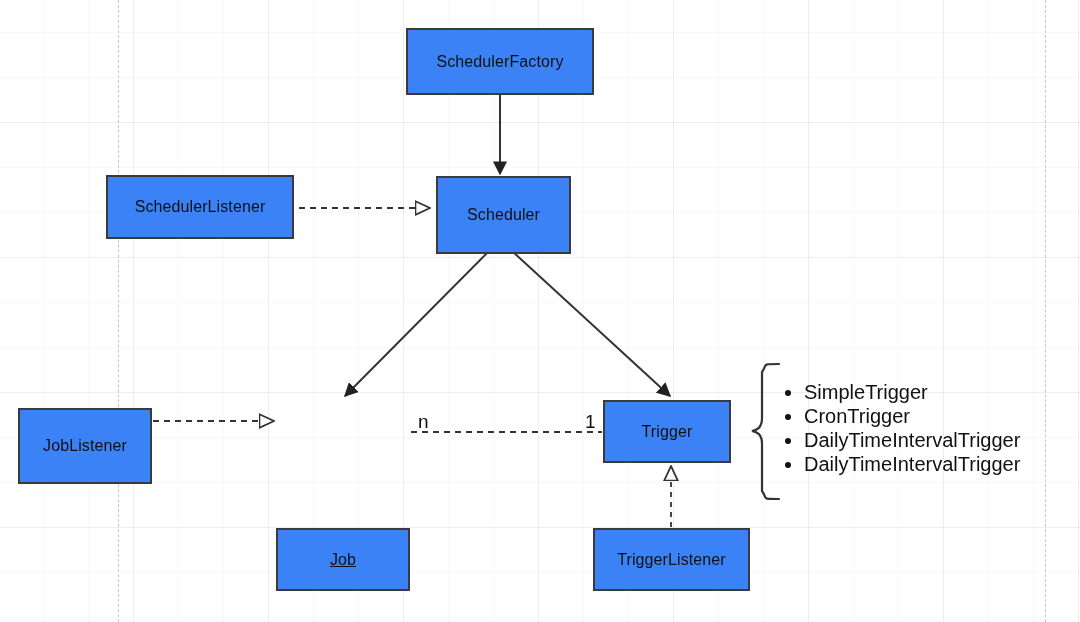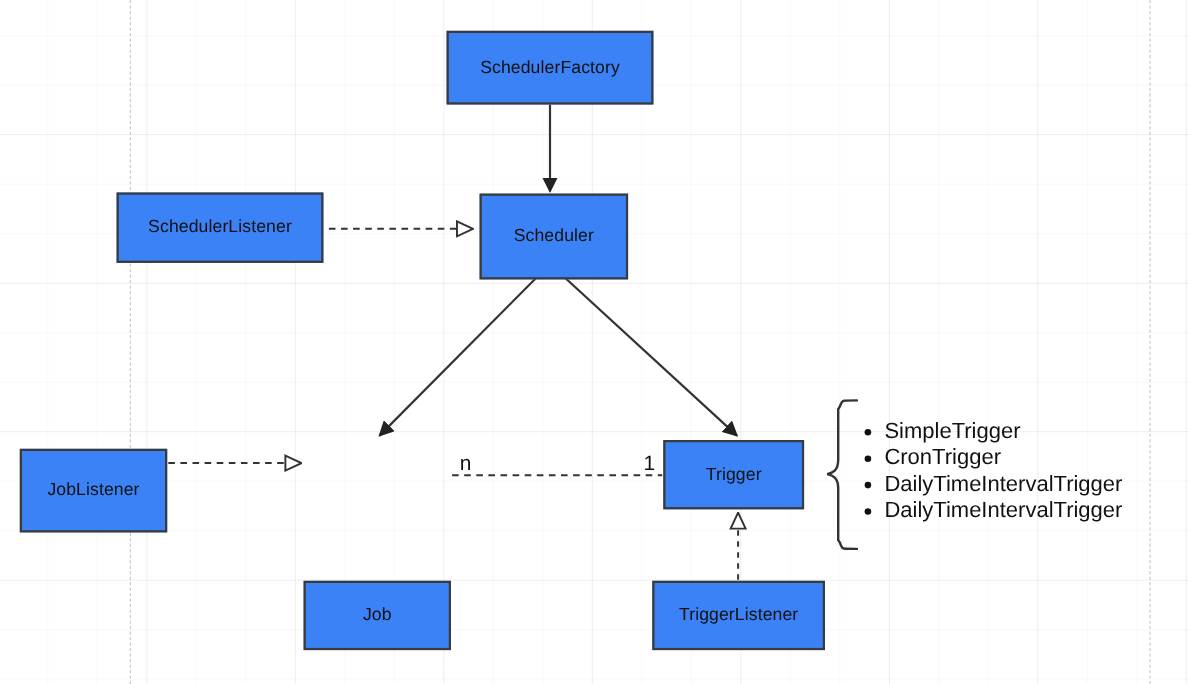--- a/index.html
+++ b/index.html
@@ -156,21 +156,21 @@
 
   <div class="node" style="left:18px; top:392px; width:134px; height:76px;margin-top:16px;">
     <span>JobListener</span>
   </div>
 
 
   <div class="node" style="left:603px; top:400px; width:128px; height:63px;">
     <span>Trigger</span>
   </div>
 
-  <div class="node" style="left:276px; top:528px; width:134px; height:63px;">
+  <div class="node" style="left:276px; top:528px; width:134px; height:63px;text-decoration:underline;">
     <span>Job</span>
   </div>
 
   <div class="node" style="left:593px; top:528px; width:157px; height:63px;">
     <span>TriggerListener</span>
   </div>
 
   <div class="mult-label" style="left:418px; top:411px;">n</div>
   <div class="mult-label" style="left:585px; top:411px;">1</div>
 

